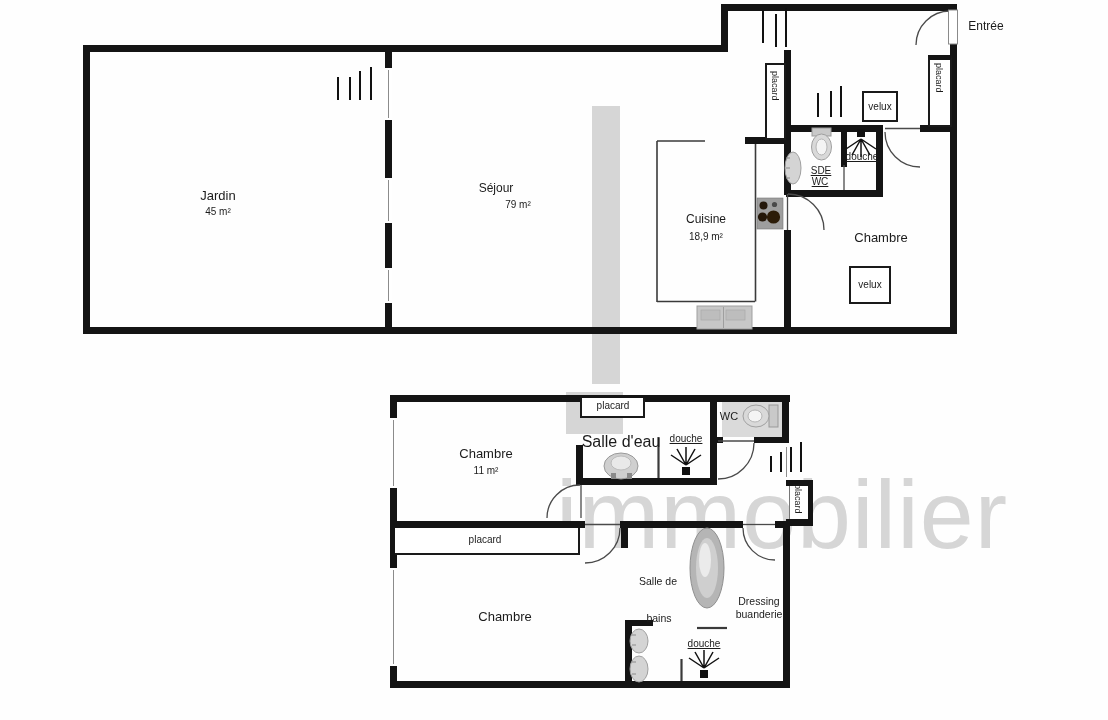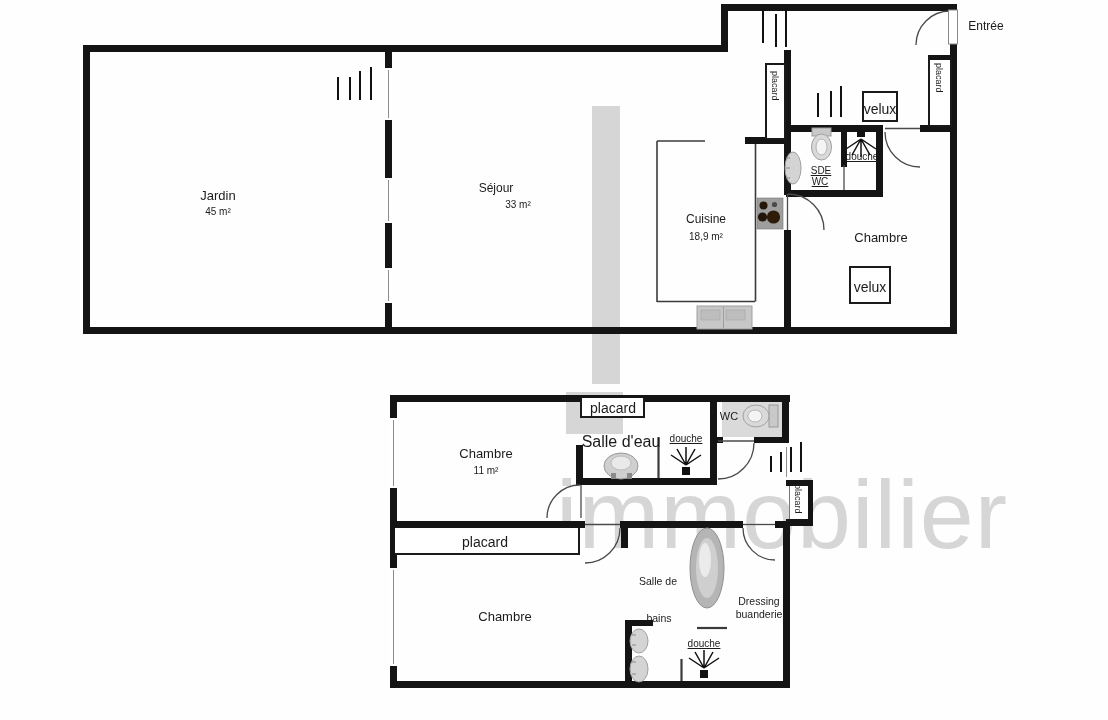--- a/index.html
+++ b/index.html
@@ -8,21 +8,21 @@
   
   .w{position:absolute;background:#141414;}
   
   .tbox{position:absolute;background:#ffffff;border:2px solid #1a1a1a;box-sizing:border-box;}
   
   .lbl{position:absolute;color:#1b1b1b;text-align:center;line-height:1.2;white-space:nowrap;
        transform:translateX(-50%);}
   .room{font-size:12px;}
   .room-sm{font-size:13px;}
   .area{font-size:10px;}
-  .fix{font-size:14px;}
+  .fix{font-size:10px;}
   .fix-sm{font-size:10px;text-decoration:underline;}
   .vert{position:absolute;color:#1b1b1b;font-size:9px;writing-mode:vertical-rl;
         text-align:center;white-space:nowrap;}
   
   #wm{position:absolute;inset:0;color:#d6d6d6;z-index:0;}
   #wm .ad{position:absolute;left:246px;top:188px;font-size:262px;line-height:1;
           font-weight:bold;letter-spacing:4px;}
   #wm .bar{position:absolute;left:592px;top:106px;width:28px;height:278px;background:#d6d6d6;}
   #wm .dot{position:absolute;left:566px;top:392px;width:57px;height:42px;background:#d6d6d6;}
   #wm .immo{position:absolute;left:556px;top:466px;font-size:97px;line-height:1;letter-spacing:1px;}
@@ -236,21 +236,21 @@
   </svg>
   </div>
 
   <div id="labels" class="layer">
     <div class="lbl room" style="left:986px;top:19px">Entrée</div>
 
     <div class="lbl room-sm" style="left:218px;top:188px">Jardin</div>
     <div class="lbl area" style="left:218px;top:206px">45 m²</div>
 
     <div class="lbl room" style="left:496px;top:181px">Séjour</div>
-    <div class="lbl area" style="left:518px;top:199px">33 m²</div>
+    <div class="lbl area" style="left:518px;top:199px">79 m²</div>
 
     <div class="lbl room" style="left:706px;top:212px">Cuisine</div>
     <div class="lbl area" style="left:706px;top:231px">18,9 m²</div>
 
     <div class="lbl room-sm" style="left:881px;top:230px">Chambre</div>
 
     <div class="lbl fix-sm" style="left:821px;top:165px">SDE</div>
     <div class="lbl fix-sm" style="left:820px;top:176px">WC</div>
     <div class="lbl fix-sm" style="left:862px;top:151px">douche</div>
 

